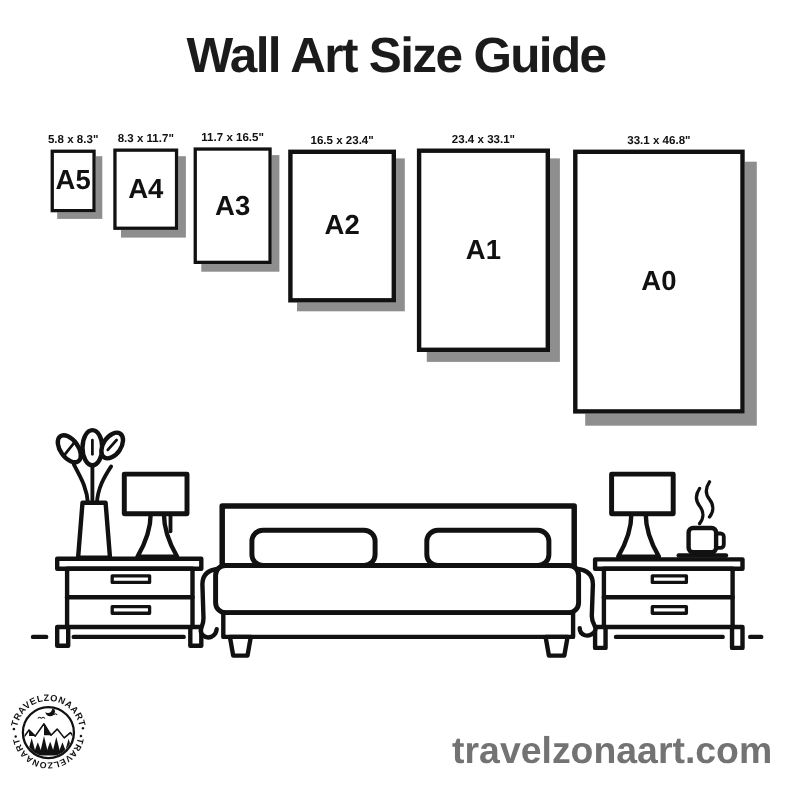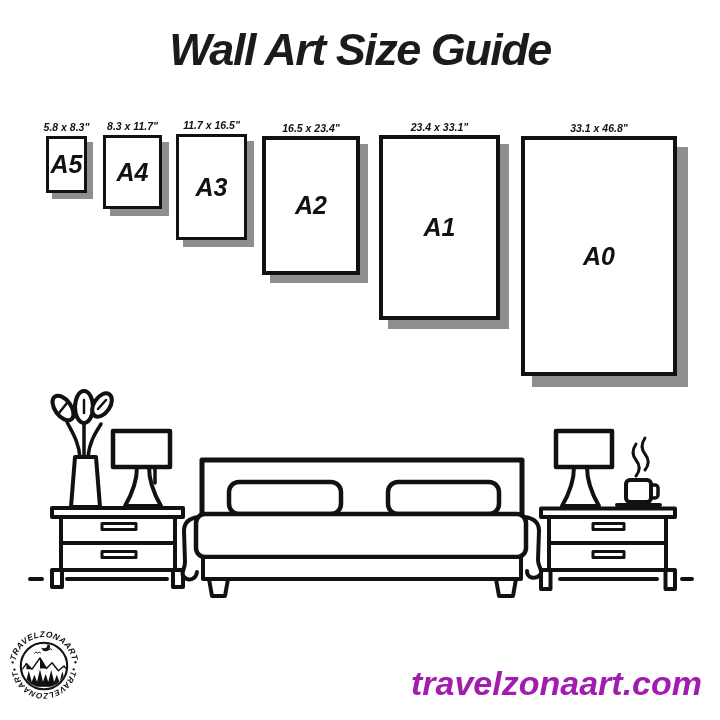--- a/index.html
+++ b/index.html
@@ -1,17 +1,17 @@
 <!DOCTYPE html>
 <html><head>
 <meta charset="utf-8">
 <style>
   html,body{margin:0;padding:0;background:#ffffff;}
   .stage{position:relative;width:720px;height:720px;background:#ffffff;overflow:hidden;
-         font-family:"Liberation Sans",sans-serif;color:#111111;font-style:italic;}
+         font-family:"Liberation Sans",sans-serif;color:#111111;}
 
   
   .title{position:absolute;top:24px;left:0;width:720px;text-align:center;margin:0;
          font-size:45px;font-weight:700;letter-spacing:-1.5px;color:#1b1b1b;}
 
   
   .frame{position:absolute;background:#ffffff;border:3px solid #111111;box-sizing:border-box;
          display:flex;align-items:center;justify-content:center;}
   .fsize{font-size:25px;font-weight:700;color:#111111;letter-spacing:0;}
   .dims{position:absolute;bottom:calc(100% + 6px);left:50%;transform:translateX(-50%);
@@ -22,21 +22,21 @@
   .f-a2{left:262px;top:136px;width:98px; height:139px;border-width:4px;box-shadow:8px 8px 0 #8e8e8e;}
   .f-a1{left:379px;top:135px;width:121px;height:185px;border-width:4px;box-shadow:9px 9px 0 #8e8e8e;}
   .f-a0{left:521px;top:136px;width:156px;height:240px;border-width:4px;box-shadow:11px 11px 0 #8e8e8e;}
 
   
   .scene{position:absolute;left:0;top:378px;width:720px;height:230px;}
 
   
   .logo{position:absolute;left:4px;top:626px;width:80px;height:80px;}
   .site{position:absolute;right:18px;top:664px;font-size:34px;font-weight:700;
-        letter-spacing:0px;color:#a21caf;}
+        letter-spacing:0px;color:#737373;}
 </style>
 </head>
 <body>
 
 <div class="stage">
 
   <h1 class="title">Wall Art Size Guide</h1>
 
   <div>
     <div class="frame f-a5">

